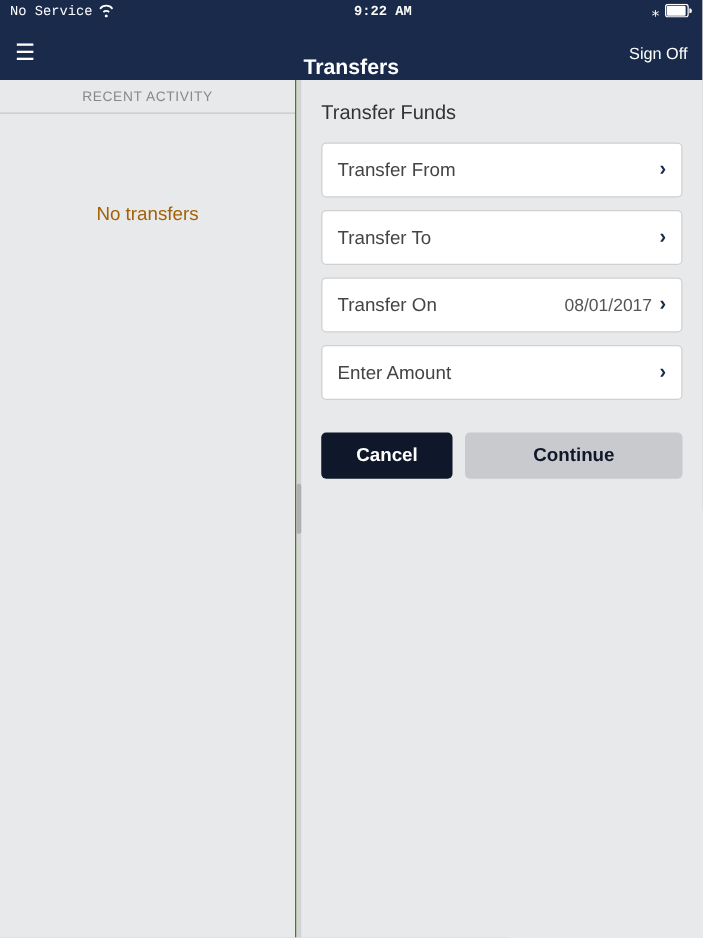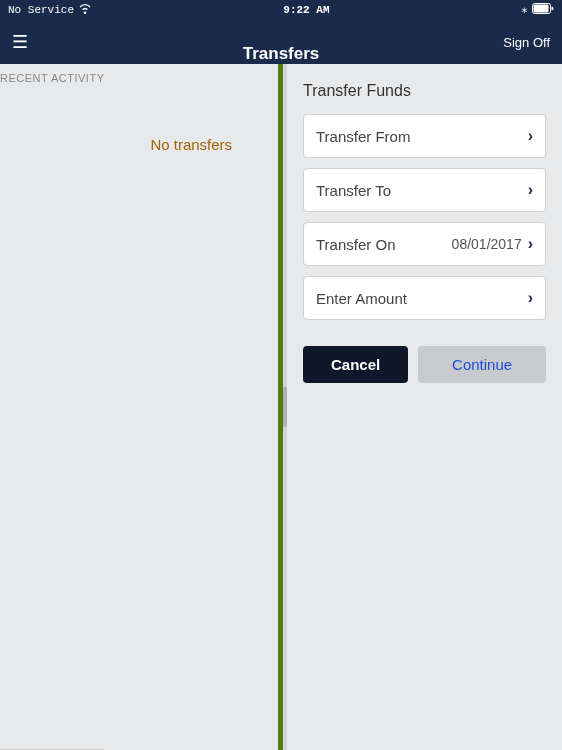--- a/index.html
+++ b/index.html
@@ -66,25 +66,25 @@
 
     
     .main-layout {
       display: flex;
       width: 100%;
       height: calc(750px - 64px);
     }
 
     
     .left-panel {
-      width: 283px;
+      width: 237px;
       background: #e8e9eb;
-      border-right: 5px solid #4d7c0f;
-      display: flex;
-      flex-direction: row;
+      border-right: 1px solid #4d7c0f;
+      display: flex;
+      flex-direction: column;
     }
     .recent-activity-header {
       text-align: center;
       padding: 8px 0 6px;
       color: #888;
       font-size: 11px;
       letter-spacing: 0.5px;
       border-bottom: 1px solid #c8c8c8;
       text-transform: uppercase;
     }
@@ -178,23 +178,23 @@
       font-size: 15px;
       font-weight: 600;
       padding: 10px 28px;
       cursor: pointer;
       min-width: 100px;
     }
     .continue-btn {
       background: #c8cace;
       border: none;
       border-radius: 4px;
-      color: #1d4ed8;
-      font-size: 15px;
-      font-weight: 400;
+      color: #0f172a;
+      font-size: 15px;
+      font-weight: 700;
       padding: 10px 12px;
       cursor: not-allowed;
       flex: 1;
     }
   </style>
 </head>
 <body>
 
 <div class="status-bar">
   <div class="status-left">

